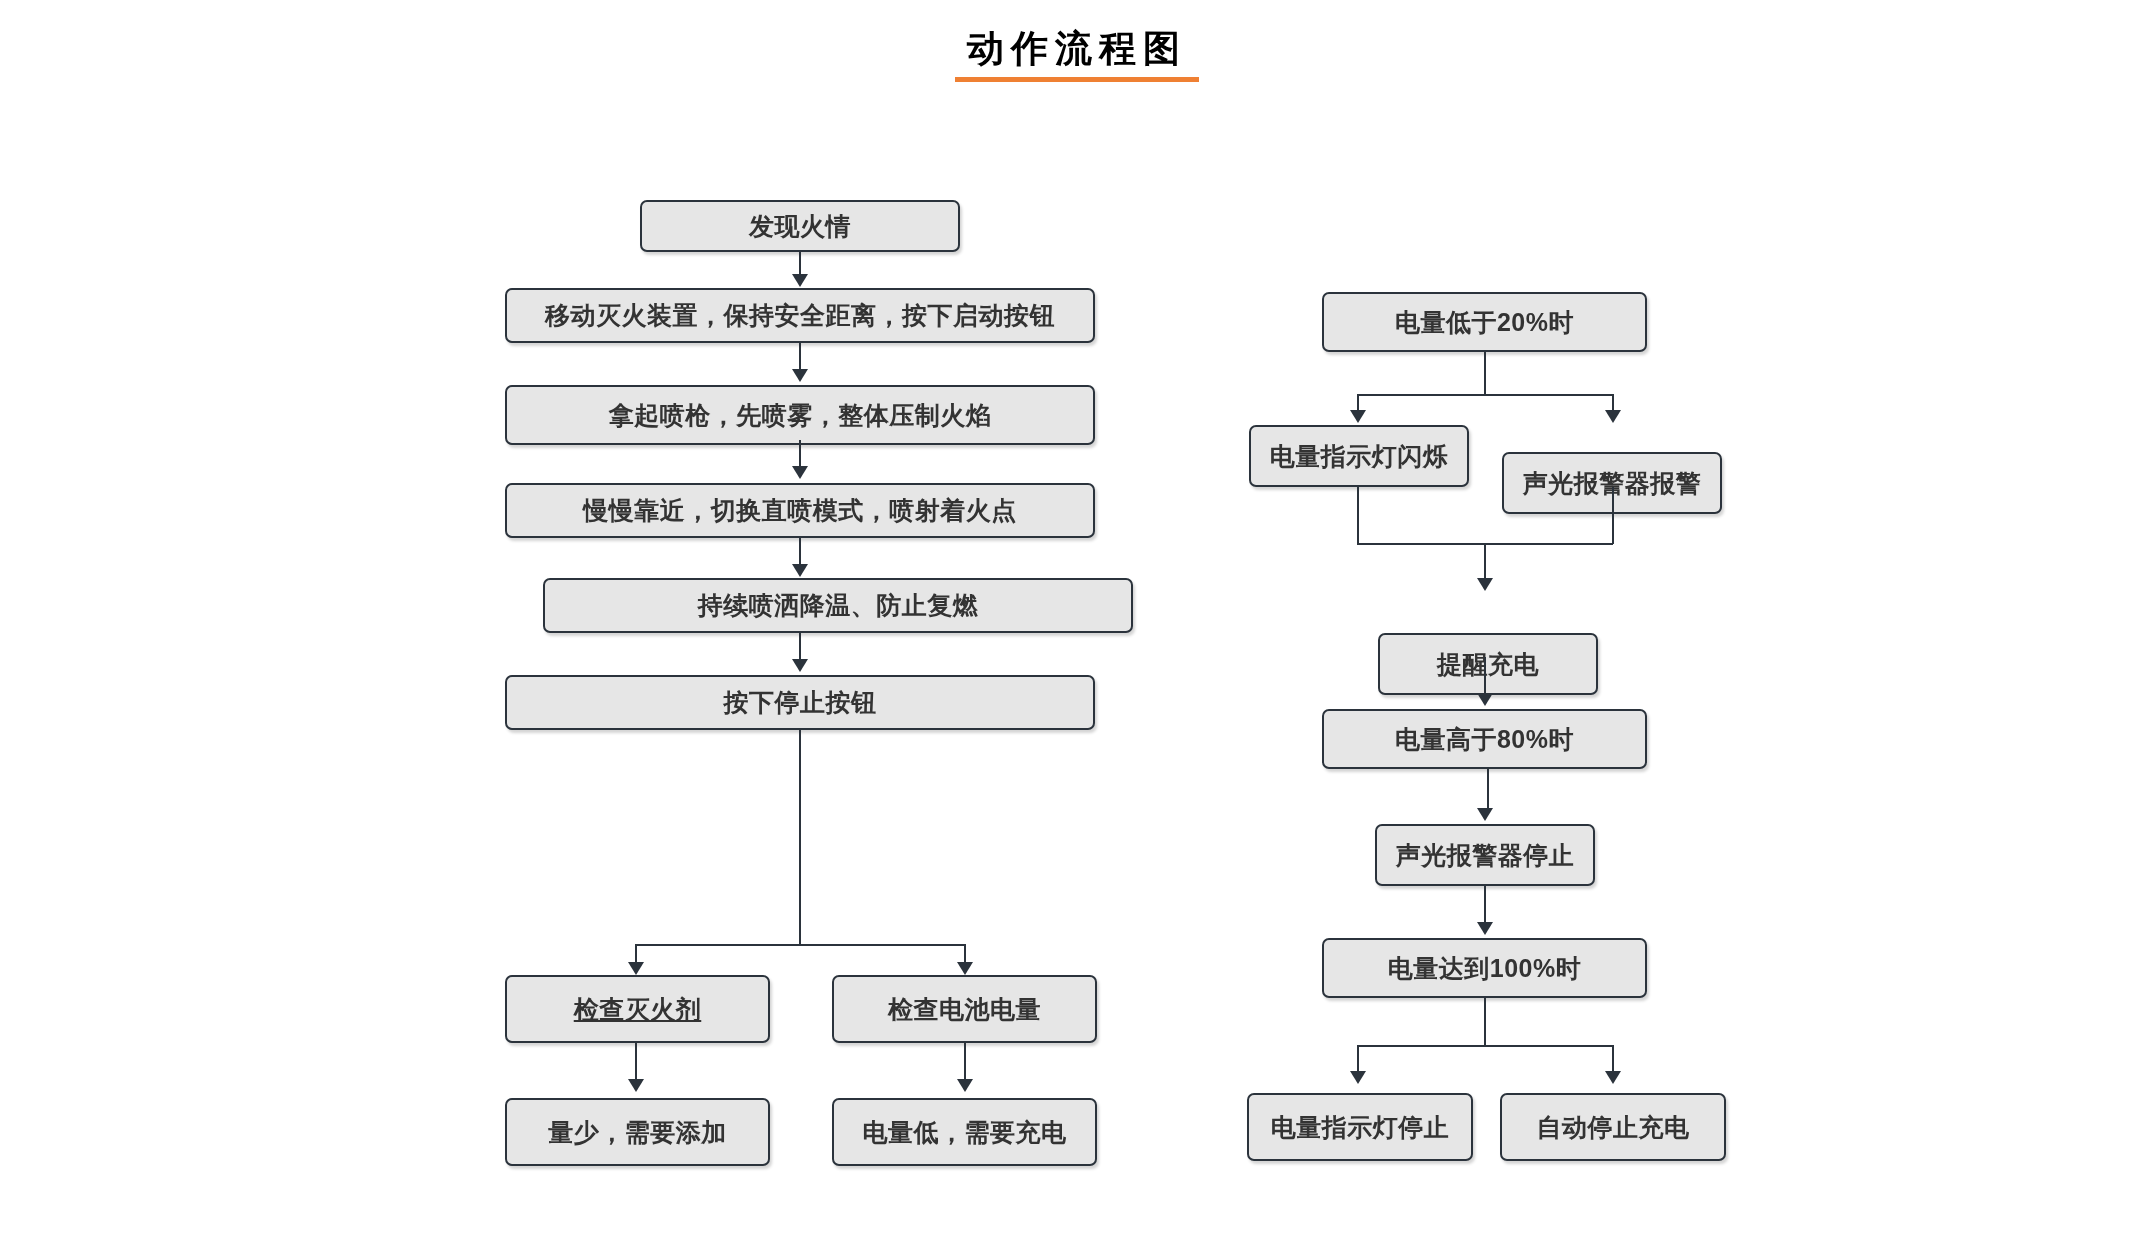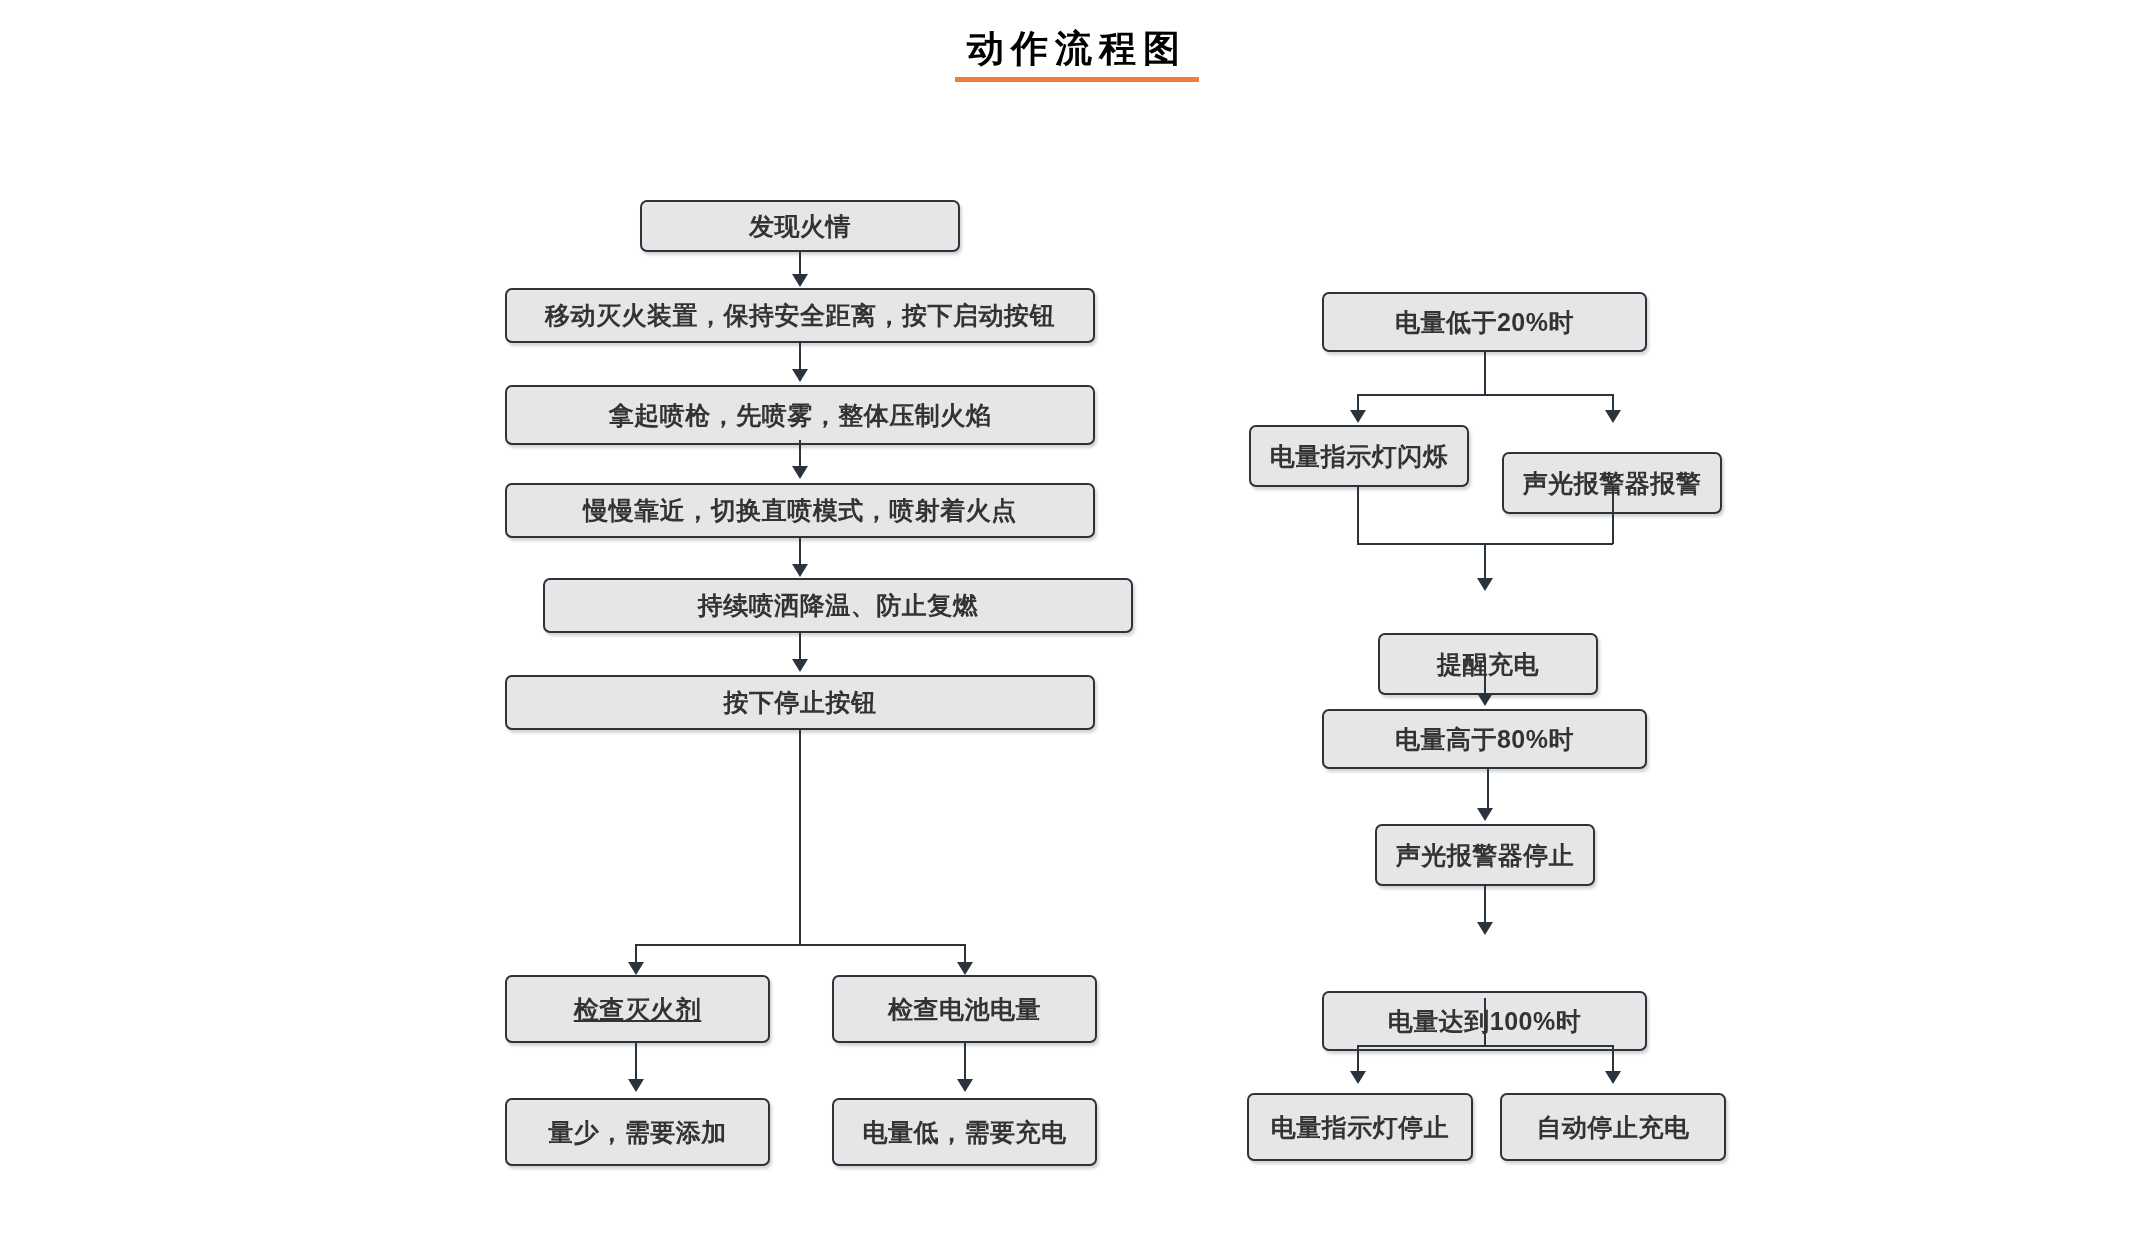--- a/index.html
+++ b/index.html
@@ -171,21 +171,21 @@
   <div class="node" style="left:1322px; top:709px; width:325px; height:60px;">电量高于80%时</div>
 
   <div class="vline" style="left:1487px; top:769px; height:45px;"></div>
   <div class="arrowhead" style="left:1477px; top:808px;"></div>
 
   <div class="node" style="left:1375px; top:824px; width:220px; height:62px;">声光报警器停止</div>
 
   <div class="vline" style="left:1484px; top:886px; height:43px;"></div>
   <div class="arrowhead" style="left:1477px; top:922px;"></div>
 
-  <div class="node" style="left:1322px; top:991px; width:325px; height:60px;">电量达到100%时</div>
+  <div class="node" style="left:1322px; top:938px; width:325px; height:60px;">电量达到100%时</div>
 
   <div class="vline" style="left:1484px; top:998px; height:48px;"></div>
   <div class="hline" style="left:1357px; top:1045px; width:256px;"></div>
   <div class="vline" style="left:1357px; top:1045px; height:30px;"></div>
   <div class="arrowhead" style="left:1350px; top:1071px;"></div>
   <div class="vline" style="left:1612px; top:1045px; height:30px;"></div>
   <div class="arrowhead" style="left:1605px; top:1071px;"></div>
 
   <div class="node" style="left:1247px; top:1093px; width:226px; height:68px;">电量指示灯停止</div>
   <div class="node" style="left:1500px; top:1093px; width:226px; height:68px;">自动停止充电</div>

